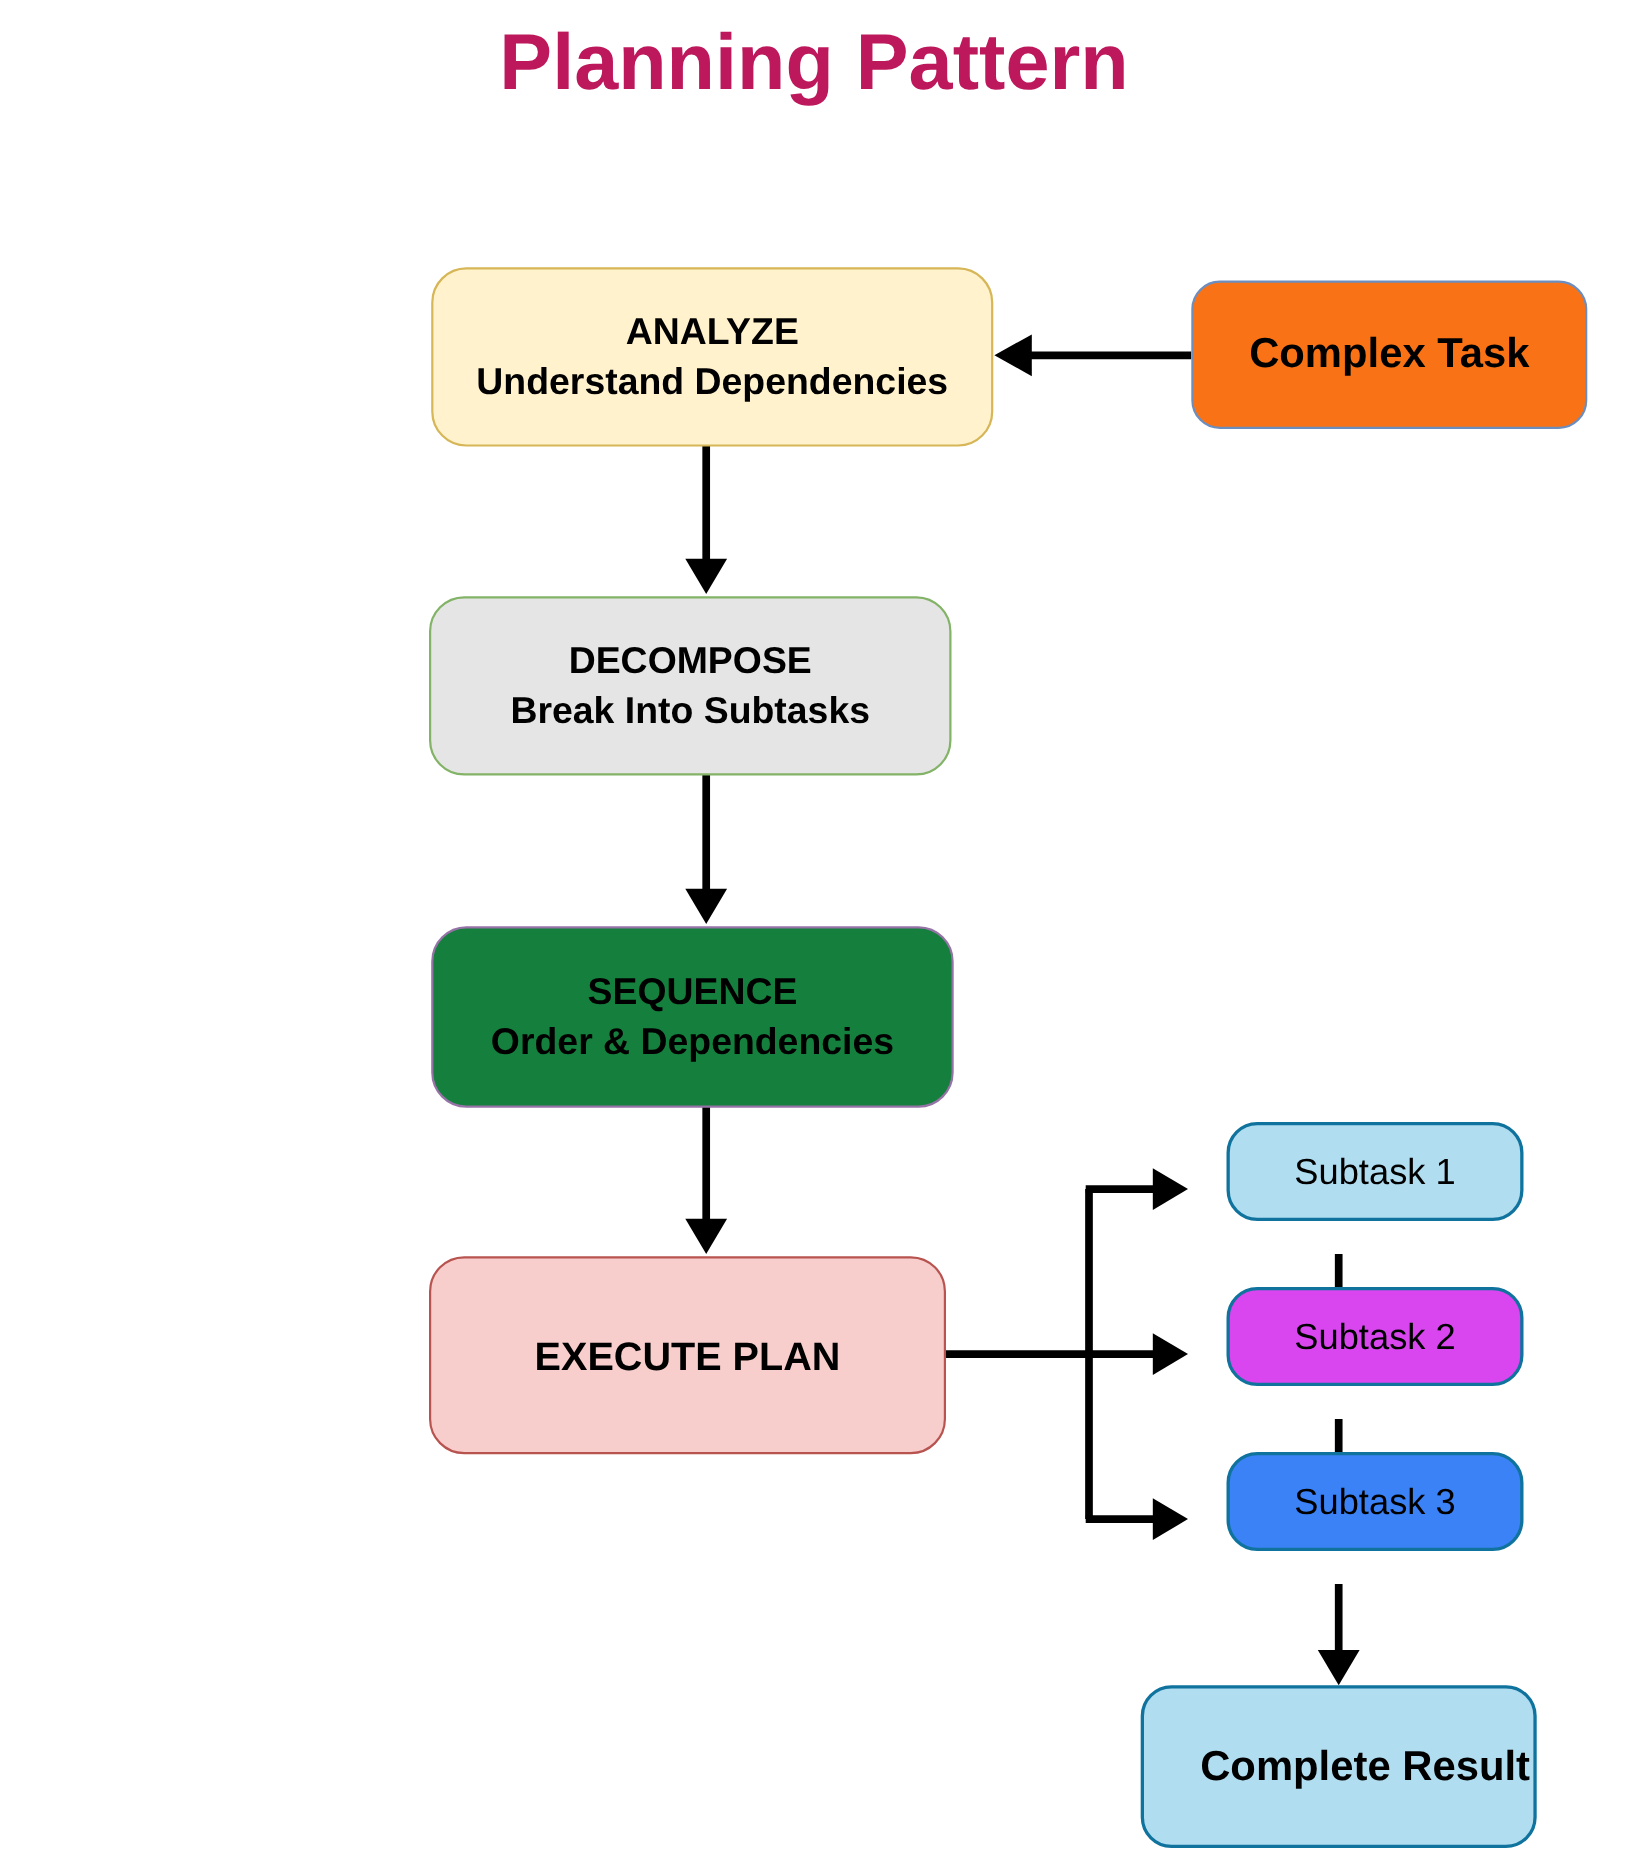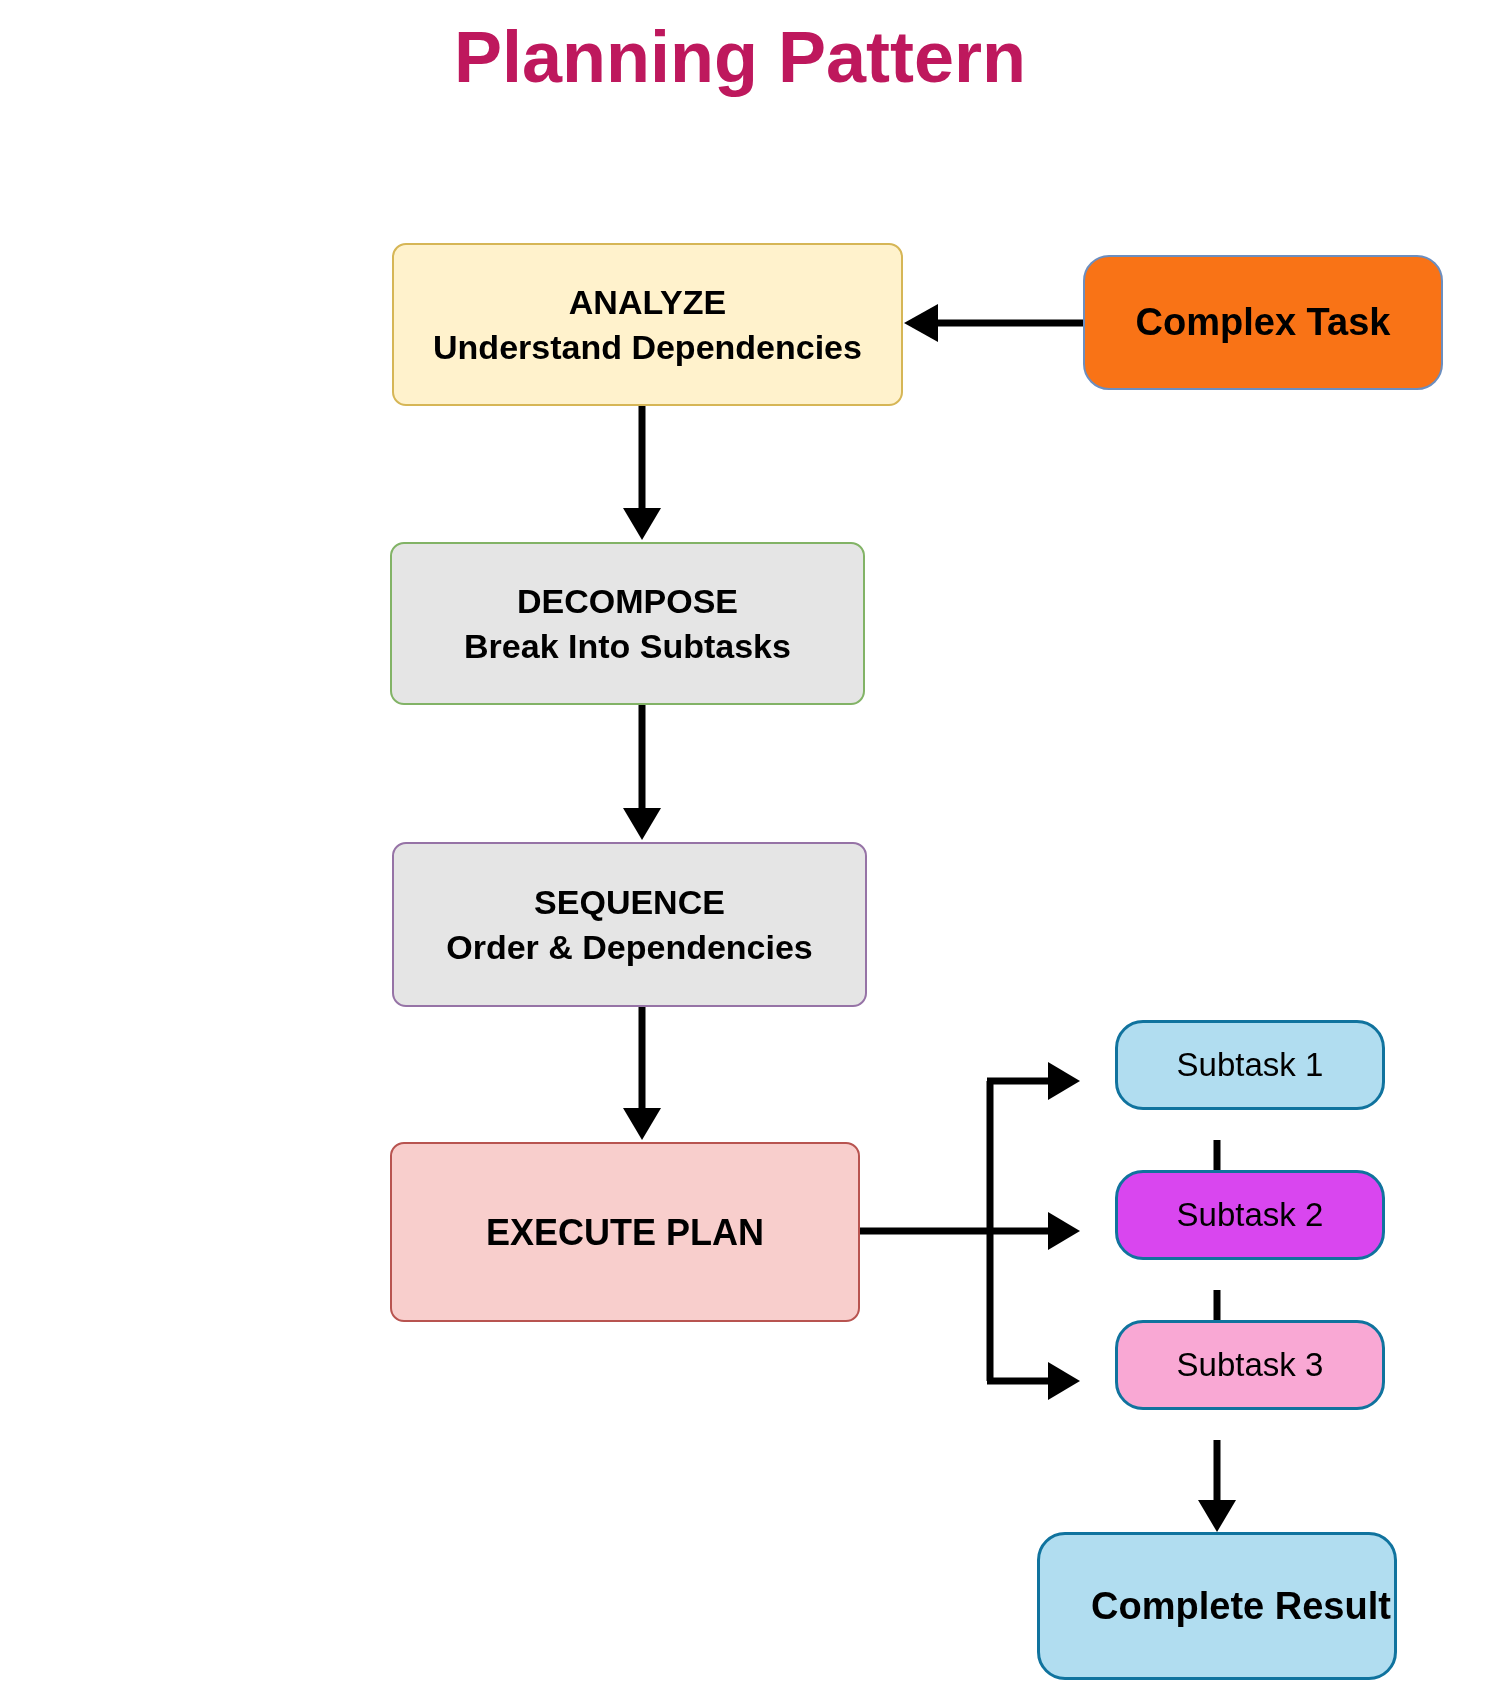--- a/index.html
+++ b/index.html
@@ -42,21 +42,21 @@
     flex-direction: column;
     align-items: center;
     justify-content: center;
     text-align: center;
     color: #000000;
     border-style: solid;
   }
   .node .nlabel { width: 100%; }
 
   
-  .proc { border-width: 2.5px; border-radius: 14px; font-weight: bold; font-size: 34px; line-height: 45px; }
+  .proc { border-width: 2.5px; border-radius: 32px; font-weight: bold; font-size: 34px; line-height: 45px; }
   .analyze   { left: 392px; top: 243px;  width: 511px; height: 163px; }
   .decompose { left: 390px; top: 542px;  width: 475px; height: 163px; }
   .sequence  { left: 392px; top: 842px;  width: 475px; height: 165px; }
   .execute   { left: 390px; top: 1142px; width: 470px; height: 180px; font-size: 36px; }
 
   
   .complex   { left: 1083px; top: 255px;  width: 360px; height: 135px;
                border-width: 2.5px; border-radius: 26px; font-weight: bold; font-size: 38px; }
   .subtask   { width: 270px; height: 90px;
                border-width: 3px; border-radius: 28px; font-weight: normal; font-size: 33px; margin-left: 33px; }
@@ -136,38 +136,38 @@
 
   <div class="node complex" style="background-color: #f97316; border-color: rgb(108, 142, 191);">
     <div class="nlabel">Complex Task</div>
   </div>
 
   <div class="node proc decompose" style="background-color: #e5e5e5; border-color: rgb(130, 179, 102); align-items: center;">
     <div class="nlabel">DECOMPOSE</div>
     <div class="nlabel">Break Into Subtasks</div>
   </div>
 
-  <div class="node proc sequence" style="background-color: #e5e5e5; border-color: rgb(150, 115, 166); text-align: center;">
+  <div class="node proc sequence" style="background-color: #15803d; border-color: rgb(150, 115, 166); text-align: center;">
     <div class="nlabel">SEQUENCE</div>
     <div class="nlabel">Order &amp; Dependencies</div>
   </div>
 
   <div class="node proc execute" style="background-color: rgb(248, 206, 204); border-color: rgb(184, 84, 80);">
     <div class="nlabel">EXECUTE PLAN</div>
   </div>
 
   <div class="node subtask subtask1" style="background-color: rgb(177, 221, 240); border-color: rgb(16, 115, 158);">
     <div class="nlabel">Subtask 1</div>
   </div>
 
   <div class="node subtask subtask2" style="background-color: #d946ef; border-color: rgb(16, 115, 158);">
     <div class="nlabel">Subtask 2</div>
   </div>
 
-  <div class="node subtask subtask3" style="background-color: #f9a8d4; border-color: rgb(16, 115, 158);">
+  <div class="node subtask subtask3" style="background-color: #3b82f6; border-color: rgb(16, 115, 158);">
     <div class="nlabel">Subtask 3</div>
   </div>
 
   <div class="node complete" style="background-color: rgb(177, 221, 240); border-color: rgb(16, 115, 158);">
     <div class="nlabel">Complete Result</div>
   </div>
 
 </div>
 
 </body></html>

